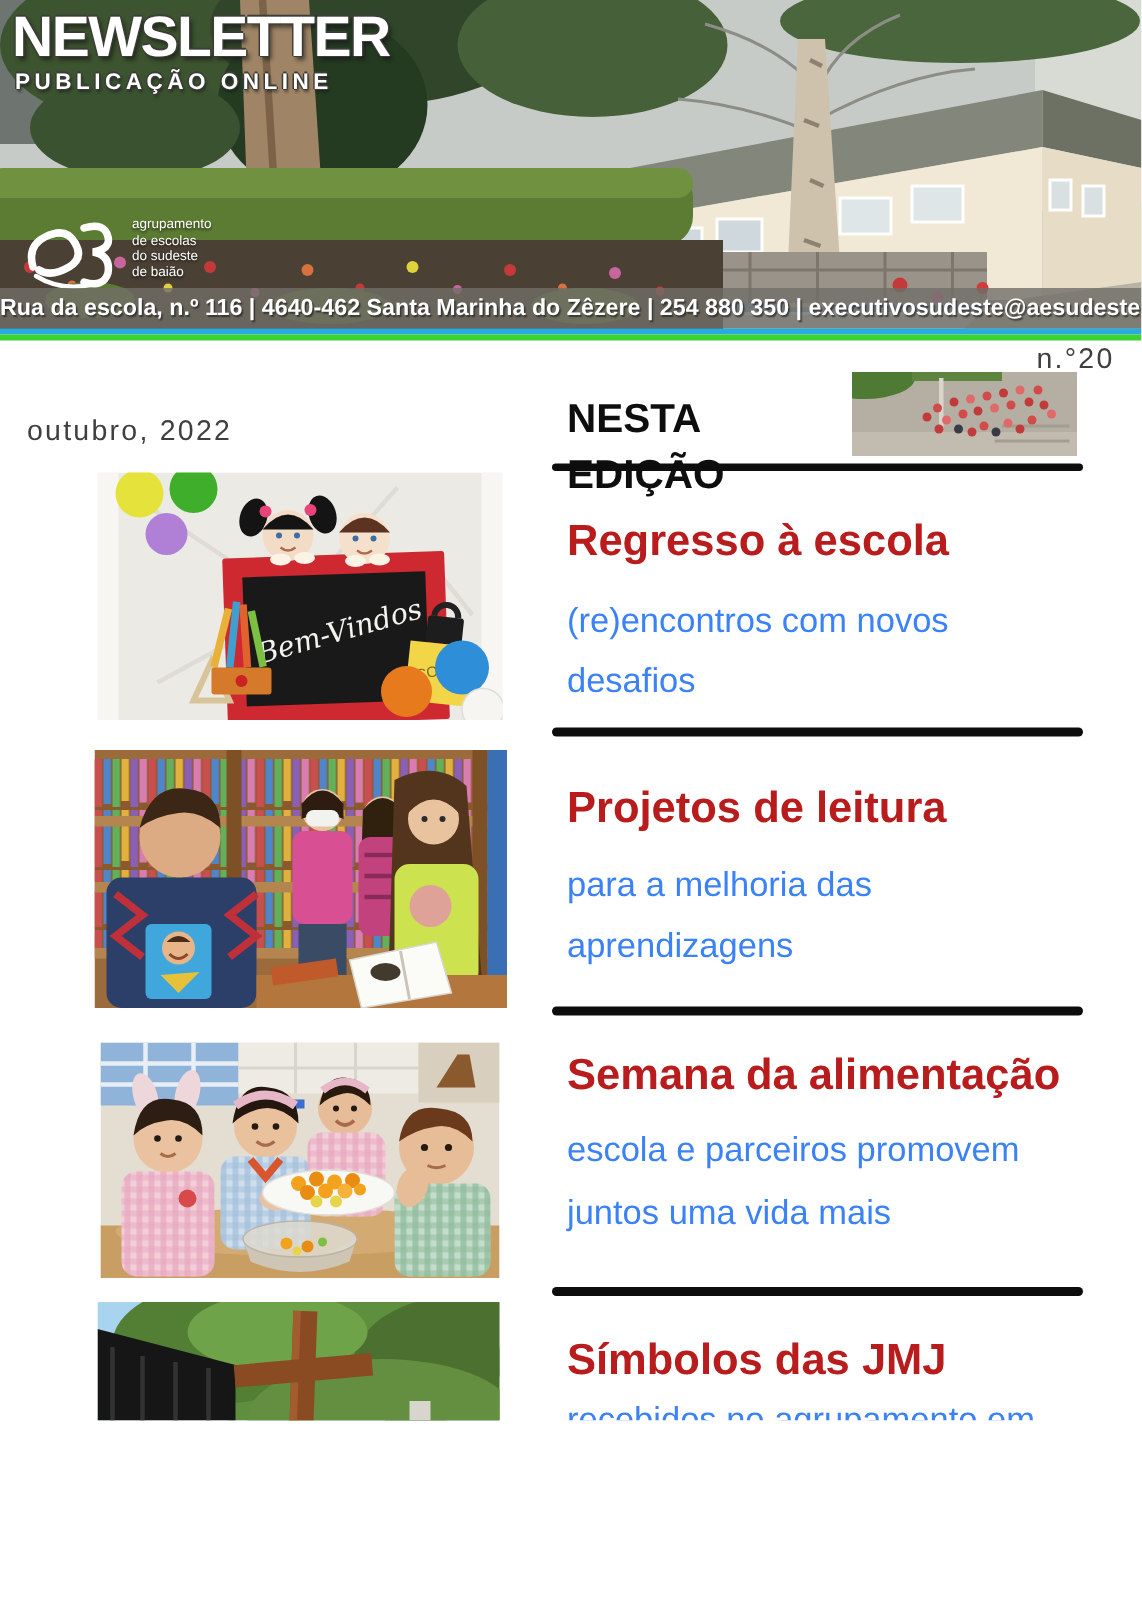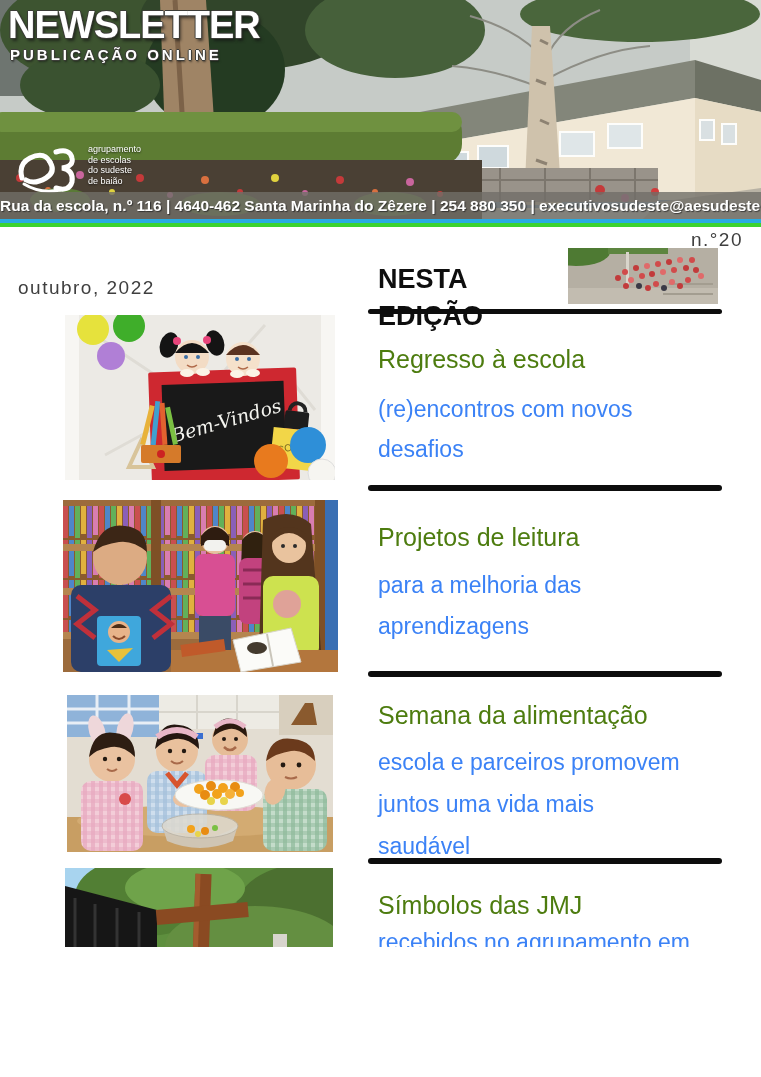--- a/index.html
+++ b/index.html
@@ -22,21 +22,21 @@
   .stripe-b{left:0;top:219px;width:761px;height:4px;}
   .stripe-g{left:0;top:223px;width:761px;height:4px;}
 
   
   .issue-date{left:18px;top:229px;font-size:19px;font-weight:400;letter-spacing:1.5px;color:#3f3f3f;margin-top:48px;}
   .issue-num{right:18px;top:229px;font-size:19px;font-weight:400;letter-spacing:1.5px;color:#3f3f3f;}
 
   
   .toc-heading{left:378px;top:261px;font-size:27px;font-weight:800;line-height:37px;color:#0e0e0e;}
   .rule{background:#0d0d0d;height:6px;border-radius:3px;}
-  .item-title{font-size:25px;font-weight:400;color:#4d7c0f;white-space:nowrap;}
+  .item-title{font-size:29px;font-weight:700;color:#b91c1c;white-space:nowrap;}
   .item-line{font-size:23px;font-weight:400;color:#3b82f6;white-space:nowrap;}
   .photo{border:0;display:block;}
 </style>
 </head>
 <body>
 
 <div class="page">
 
   <svg class="abs header-photo" viewBox="0 0 761 222" width="761" height="222" xmlns="http://www.w3.org/2000/svg">
     <rect width="761" height="222" fill="#c6cbc7"></rect>
@@ -462,21 +462,20 @@
     <div class="item-title">Projetos de leitura</div>
     <div class="item-line" style="margin-top:20px;">para a melhoria das</div>
     <div class="item-line" style="margin-top:14px;">aprendizagens</div>
   </div>
   <div class="abs rule" style="left:368px;top:671px;width:354px;"></div>
 
   <div class="abs" style="left:378px;top:701px;width:360px;">
     <div class="item-title">Semana da alimentação</div>
     <div class="item-line" style="margin-top:19px;">escola e parceiros promovem</div>
     <div class="item-line" style="margin-top:15px;">juntos uma vida mais</div>
-    <div class="item-line" style="margin-top:15px;">saudável</div>
   </div>
   <div class="abs rule" style="left:368px;top:858px;width:354px;"></div>
 
   <div class="abs" style="left:378px;top:891px;width:360px;">
     <div class="item-title">Símbolos das JMJ</div>
     <div class="item-line" style="margin-top:9px;">recebidos no agrupamento em</div>
   </div>
   <div class="abs rule" style="left:368px;top:1038px;width:354px;"></div>
 
 </div>

